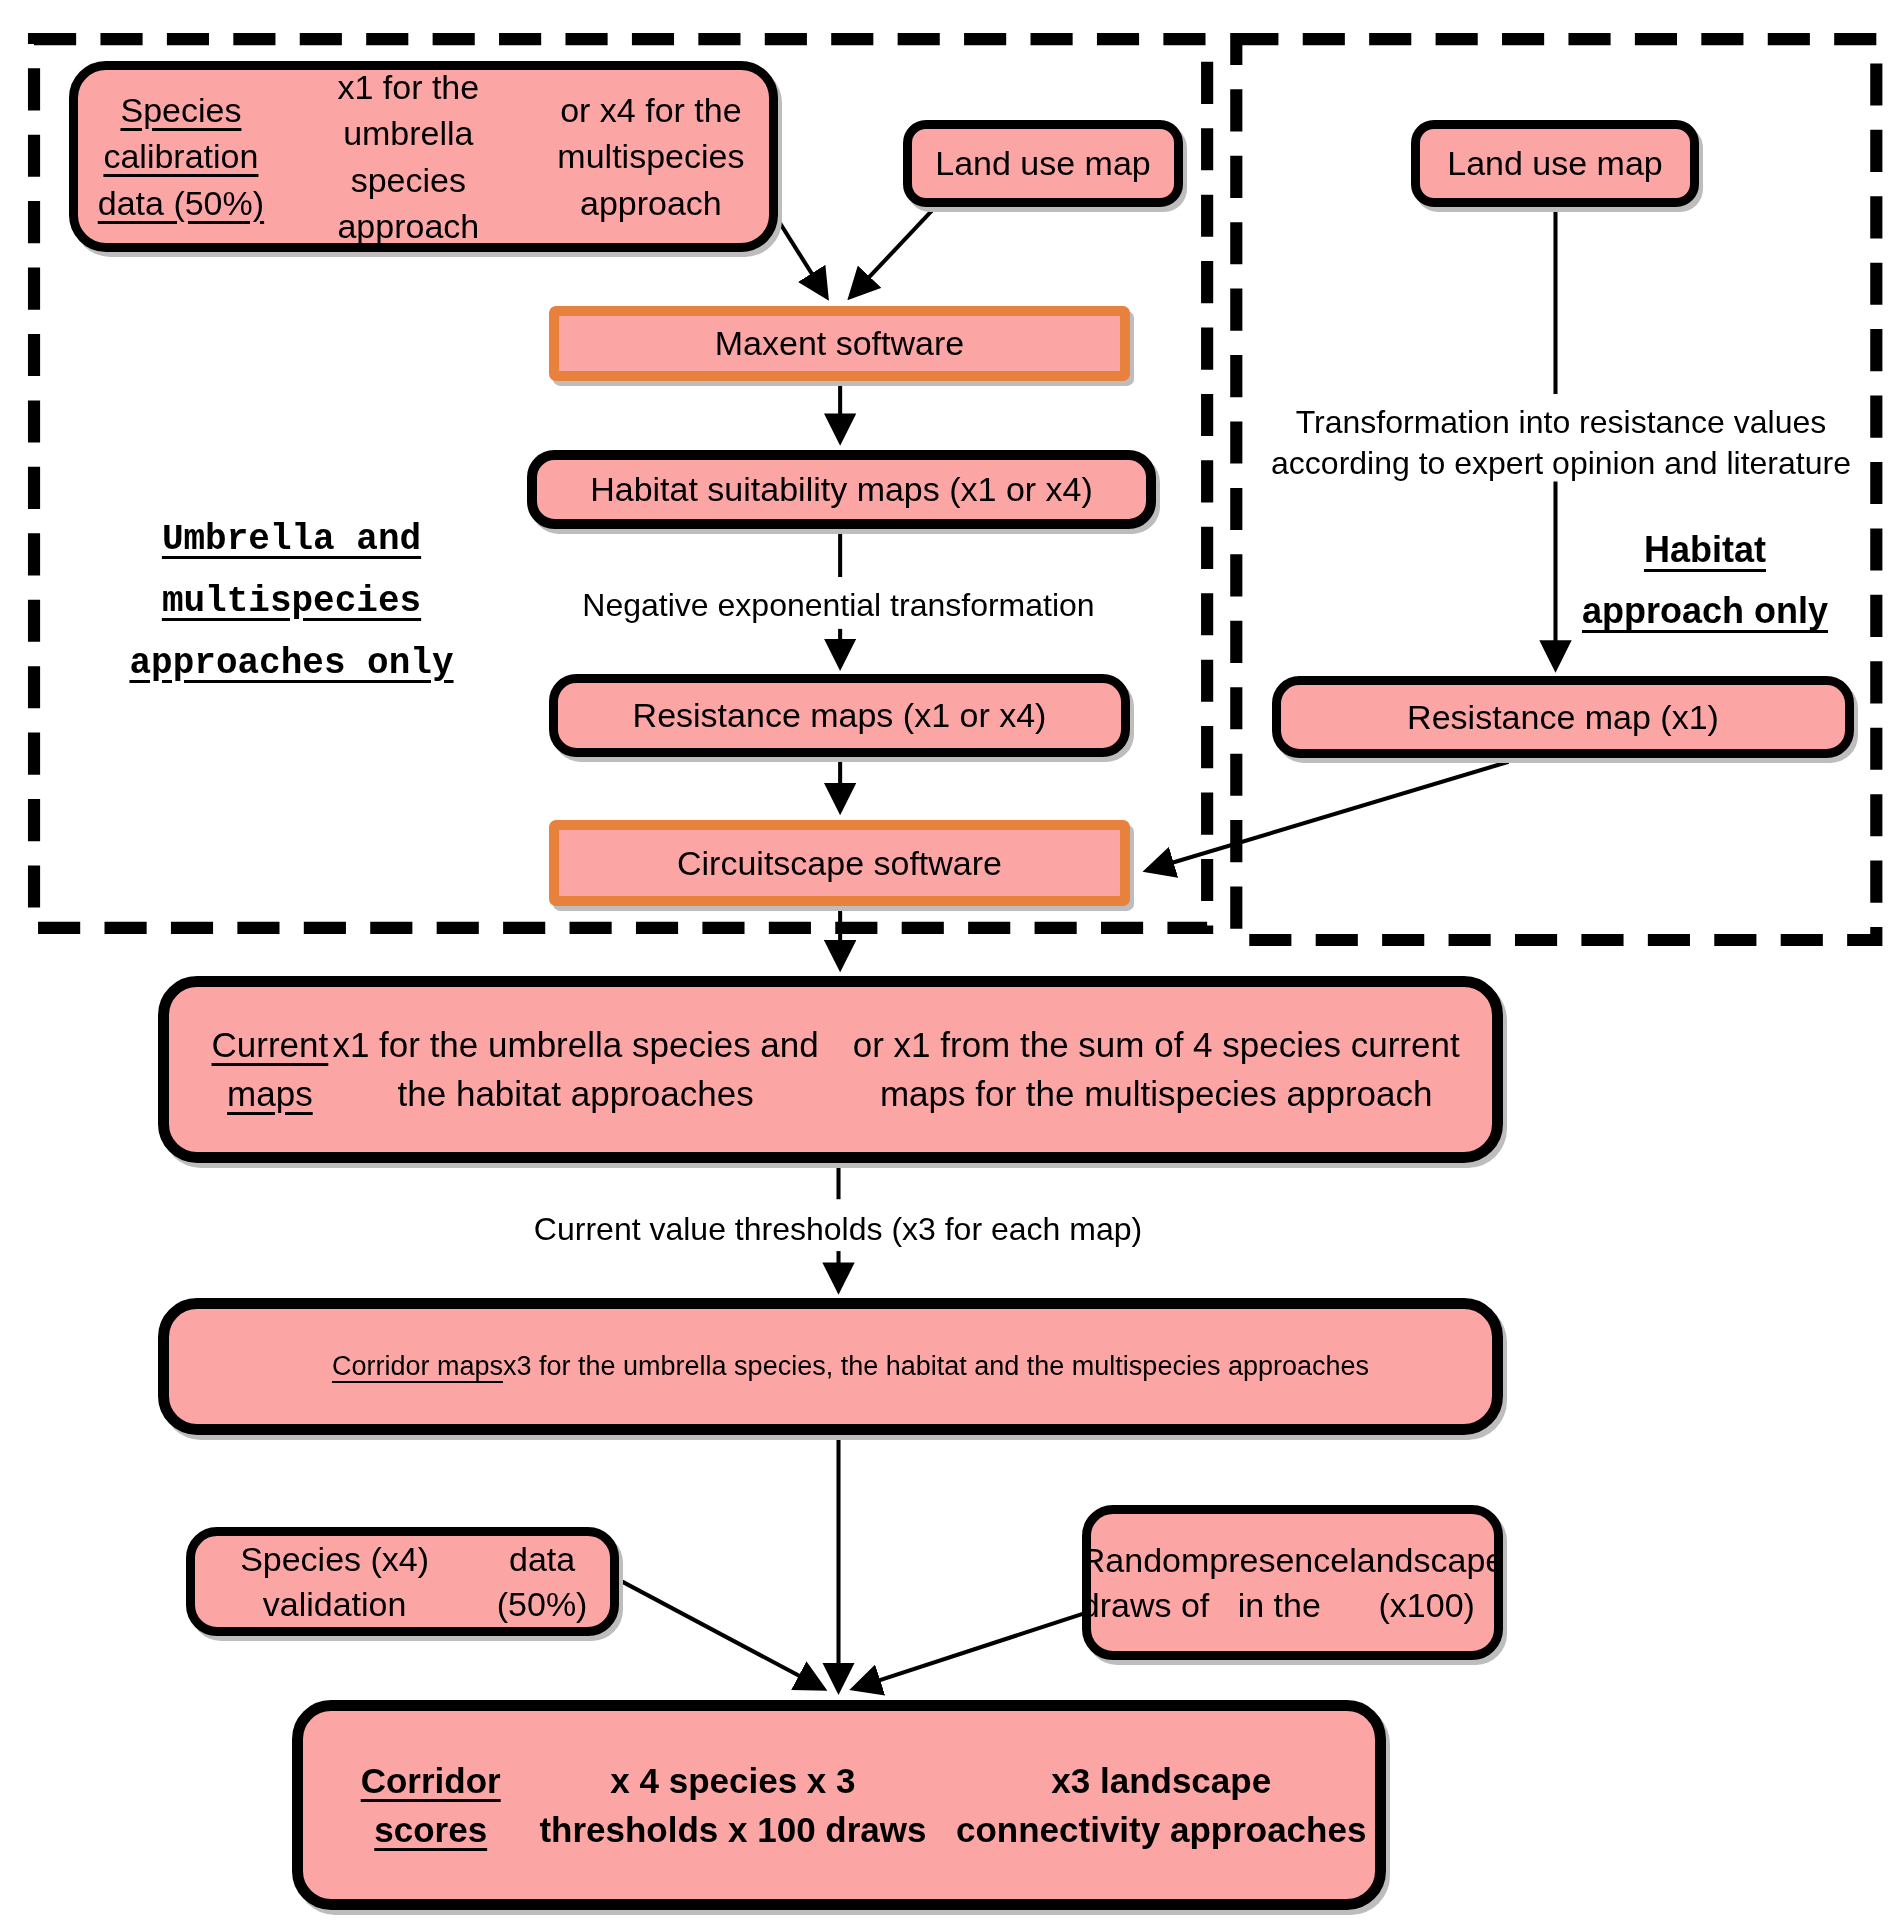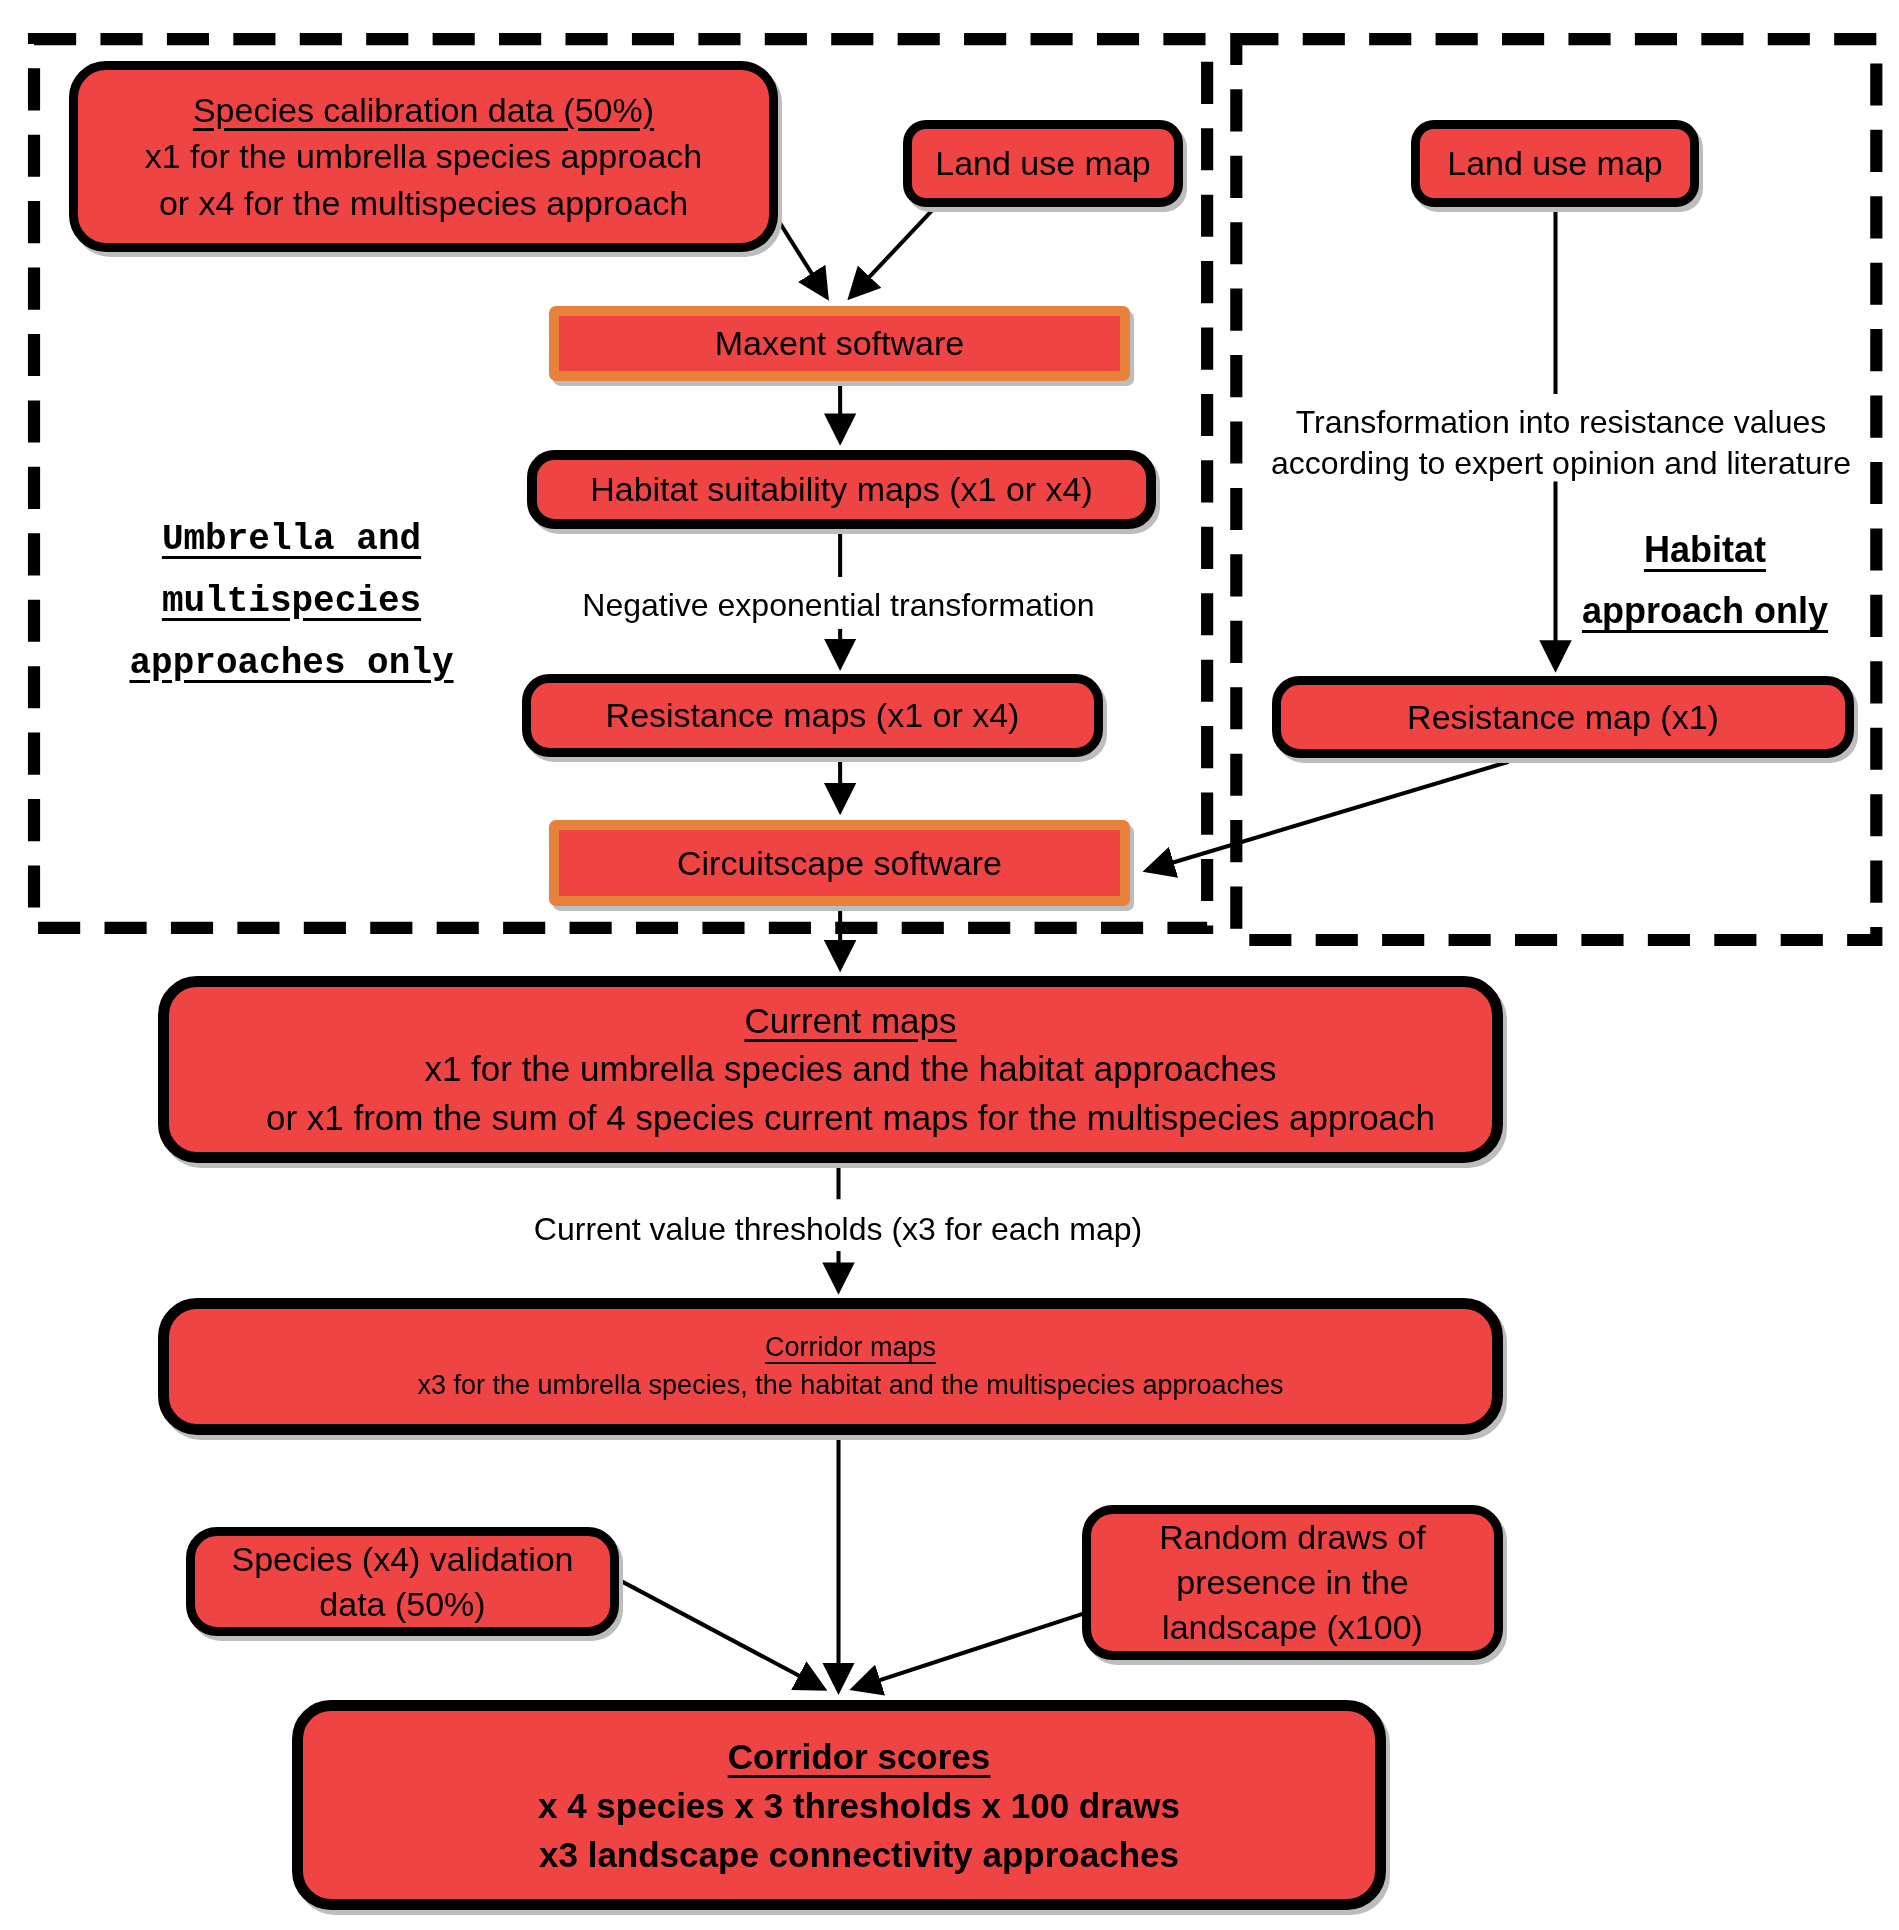--- a/index.html
+++ b/index.html
@@ -2,23 +2,23 @@
 <html style="--accent: #E8813B; --ink: #000000;font-size:13px"><head>
 <meta charset="utf-8">
 <style>
   html,body{margin:0;padding:0;background:#ffffff;}
   .canvas{
     position:relative;width:1899px;height:1931px;background:#ffffff;
     font-family:"Liberation Sans",sans-serif;color:#000;overflow:hidden;
   }
   svg.overlay{position:absolute;left:0;top:0;z-index:0;}
   .node{
-    position:absolute;box-sizing:border-box;z-index:2;background:#ef4444;
+    position:absolute;box-sizing:border-box;z-index:2;background:#fca5a5;
     border:9.7px solid var(--ink);border-radius:27.5px;
-    display:flex;flex-direction:column;align-items:center;justify-content:center;
+    display:flex;flex-direction:row;align-items:center;justify-content:center;
     text-align:center;font-size:34px;line-height:1.36;
     box-shadow:4px 4.9px 0 #bdbdbd;
   }
   .node.orange{border-color:var(--accent);border-width:10.5px;border-radius:7px;}
   .node.thick{border-width:11.3px;border-radius:39px;padding-left:40px;}
   .underl{text-decoration:underline;text-underline-offset:5.7px;}
   .note{
     position:absolute;z-index:2;text-align:center;font-size:32px;line-height:1.25;
   }
   .grouplabel{
@@ -86,21 +86,21 @@
   <div class="note" style="left:494px;top:585px;width:689px;font-size:32px;">
     <span>Negative exponential transformation</span>
   </div>
 
   <div class="grouplabel" style="left:105px;top:509px;width:373px;font-family:Liberation Mono, monospace;">
     <div>Umbrella and</div>
     <div>multispecies</div>
     <div>approaches only</div>
   </div>
 
-  <div class="node" style="left:522px;top:674px;width:581px;height:83px;">
+  <div class="node" style="left:549px;top:674px;width:581px;height:83px;">
     <div>Resistance maps (x1 or x4)</div>
   </div>
 
   <div class="node orange" style="left:549px;top:820px;width:581px;height:86px;">
     <div>Circuitscape software</div>
   </div>
 
   <div class="note" style="left:1241px;top:402px;width:640px;font-size:32px;line-height:1.28;">
     <div>Transformation into resistance values</div>
     <div>according to expert opinion and literature</div>

